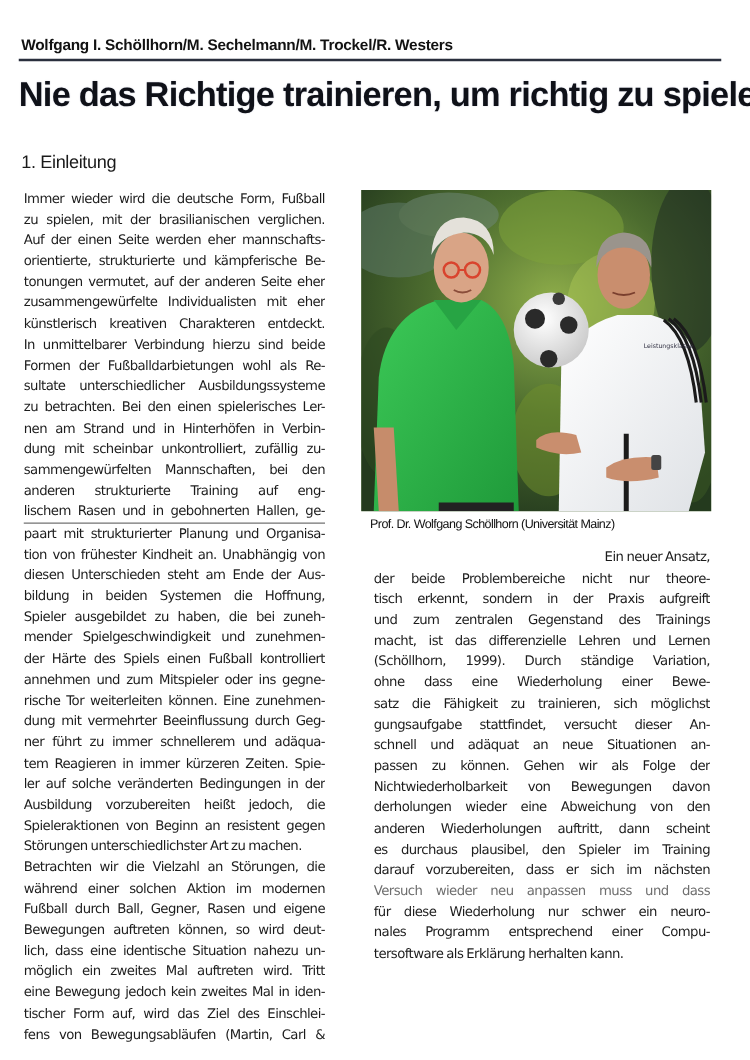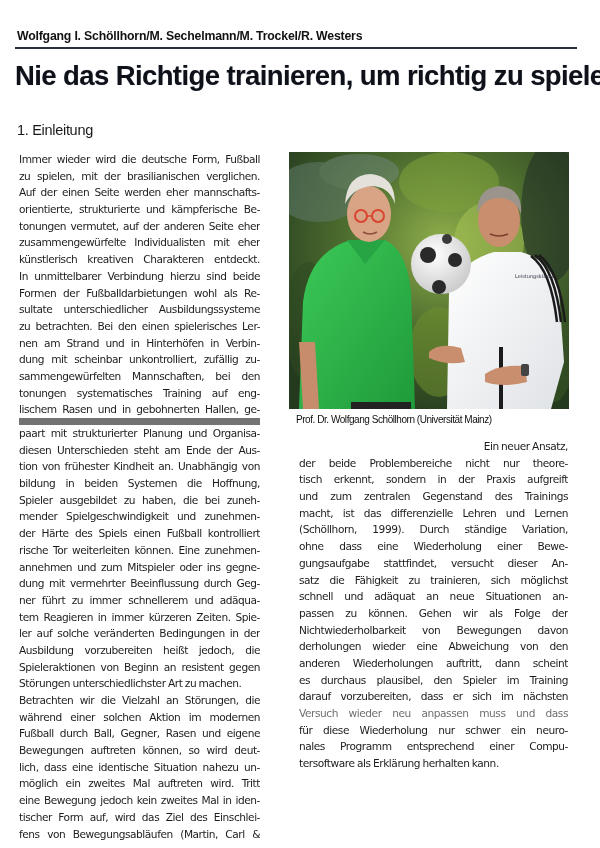--- a/index.html
+++ b/index.html
@@ -36,21 +36,21 @@
   .col-left { left: 19px; top: 151px; width: 241px; }
   .col-right { left: 299px; top: 438px; width: 269px; }
   .line {
     display: block; height: 16.7px; line-height: 16.7px;
     text-align: justify; text-align-last: justify; white-space: nowrap;
     overflow: hidden; letter-spacing: -0.45px; word-spacing: -0.5px;
   }
   .line.last { text-align-last: left; }
   .line.right { text-align: right; text-align-last: right; }
   .line.faint { color: #6e6e6e; }
-  .col-left .line.sep { border-bottom: 7px solid #737373; }
+  .col-left .line.sep { border-bottom: 1px solid #737373; }
 
   .photo {
     position: absolute; left: 289px; top: 152px; width: 280px; height: 257px;
     overflow: hidden; background: #3e5a2a;
   }
   .photo svg { display: block; }
   .caption {
     position: absolute; left: 296px; top: 414px;
     font-family: "Liberation Sans", sans-serif; font-size: 10px; color: #111;
     letter-spacing: -0.45px; white-space: nowrap;
@@ -74,31 +74,31 @@
     <span class="line">tonungen vermutet, auf der anderen Seite eher</span>
     <span class="line">zusammengewürfelte Individualisten mit eher</span>
     <span class="line">künstlerisch kreativen Charakteren entdeckt.</span>
     <span class="line">In unmittelbarer Verbindung hierzu sind beide</span>
     <span class="line">Formen der Fußballdarbietungen wohl als Re-</span>
     <span class="line">sultate unterschiedlicher Ausbildungssysteme</span>
     <span class="line">zu betrachten. Bei den einen spielerisches Ler-</span>
     <span class="line">nen am Strand und in Hinterhöfen in Verbin-</span>
     <span class="line">dung mit scheinbar unkontrolliert, zufällig zu-</span>
     <span class="line">sammengewürfelten Mannschaften, bei den</span>
-    <span class="line">tonungen systematisches Training auf eng-</span>
+    <span class="line">anderen strukturierte Training auf eng-</span>
     <span class="line sep">lischem Rasen und in gebohnerten Hallen, ge-</span>
     <span class="line">paart mit strukturierter Planung und Organisa-</span>
+    <span class="line">tion von frühester Kindheit an. Unabhängig von</span>
     <span class="line">diesen Unterschieden steht am Ende der Aus-</span>
-    <span class="line">tion von frühester Kindheit an. Unabhängig von</span>
     <span class="line">bildung in beiden Systemen die Hoffnung,</span>
     <span class="line">Spieler ausgebildet zu haben, die bei zuneh-</span>
     <span class="line">mender Spielgeschwindigkeit und zunehmen-</span>
     <span class="line">der Härte des Spiels einen Fußball kontrolliert</span>
+    <span class="line">annehmen und zum Mitspieler oder ins gegne-</span>
     <span class="line">rische Tor weiterleiten können. Eine zunehmen-</span>
-    <span class="line">annehmen und zum Mitspieler oder ins gegne-</span>
     <span class="line">dung mit vermehrter Beeinflussung durch Geg-</span>
     <span class="line">ner führt zu immer schnellerem und adäqua-</span>
     <span class="line">tem Reagieren in immer kürzeren Zeiten. Spie-</span>
     <span class="line">ler auf solche veränderten Bedingungen in der</span>
     <span class="line">Ausbildung vorzubereiten heißt jedoch, die</span>
     <span class="line">Spieleraktionen von Beginn an resistent gegen</span>
     <span class="line last">Störungen unterschiedlichster Art zu machen.</span>
     <span class="line">Betrachten wir die Vielzahl an Störungen, die</span>
     <span class="line">während einer solchen Aktion im modernen</span>
     <span class="line">Fußball durch Ball, Gegner, Rasen und eigene</span>
@@ -186,22 +186,22 @@
   <div class="caption">Prof. Dr. Wolfgang Schöllhorn (Universität Mainz)</div>
 
   <div class="col col-right">
     <span class="line right">Ein neuer Ansatz,</span>
     <span class="line">der beide Problembereiche nicht nur theore-</span>
     <span class="line">tisch erkennt, sondern in der Praxis aufgreift</span>
     <span class="line">und zum zentralen Gegenstand des Trainings</span>
     <span class="line">macht, ist das differenzielle Lehren und Lernen</span>
     <span class="line">(Schöllhorn, 1999). Durch ständige Variation,</span>
     <span class="line">ohne dass eine Wiederholung einer Bewe-</span>
+    <span class="line">satz die Fähigkeit zu trainieren, sich möglichst</span>
     <span class="line">gungsaufgabe stattfindet, versucht dieser An-</span>
-    <span class="line">satz die Fähigkeit zu trainieren, sich möglichst</span>
     <span class="line">schnell und adäquat an neue Situationen an-</span>
     <span class="line">passen zu können. Gehen wir als Folge der</span>
     <span class="line">Nichtwiederholbarkeit von Bewegungen davon</span>
     <span class="line">derholungen wieder eine Abweichung von den</span>
     <span class="line">anderen Wiederholungen auftritt, dann scheint</span>
     <span class="line">es durchaus plausibel, den Spieler im Training</span>
     <span class="line">darauf vorzubereiten, dass er sich im nächsten</span>
     <span class="line faint">Versuch wieder neu anpassen muss und dass</span>
     <span class="line">für diese Wiederholung nur schwer ein neuro-</span>
     <span class="line">nales Programm entsprechend einer Compu-</span>

